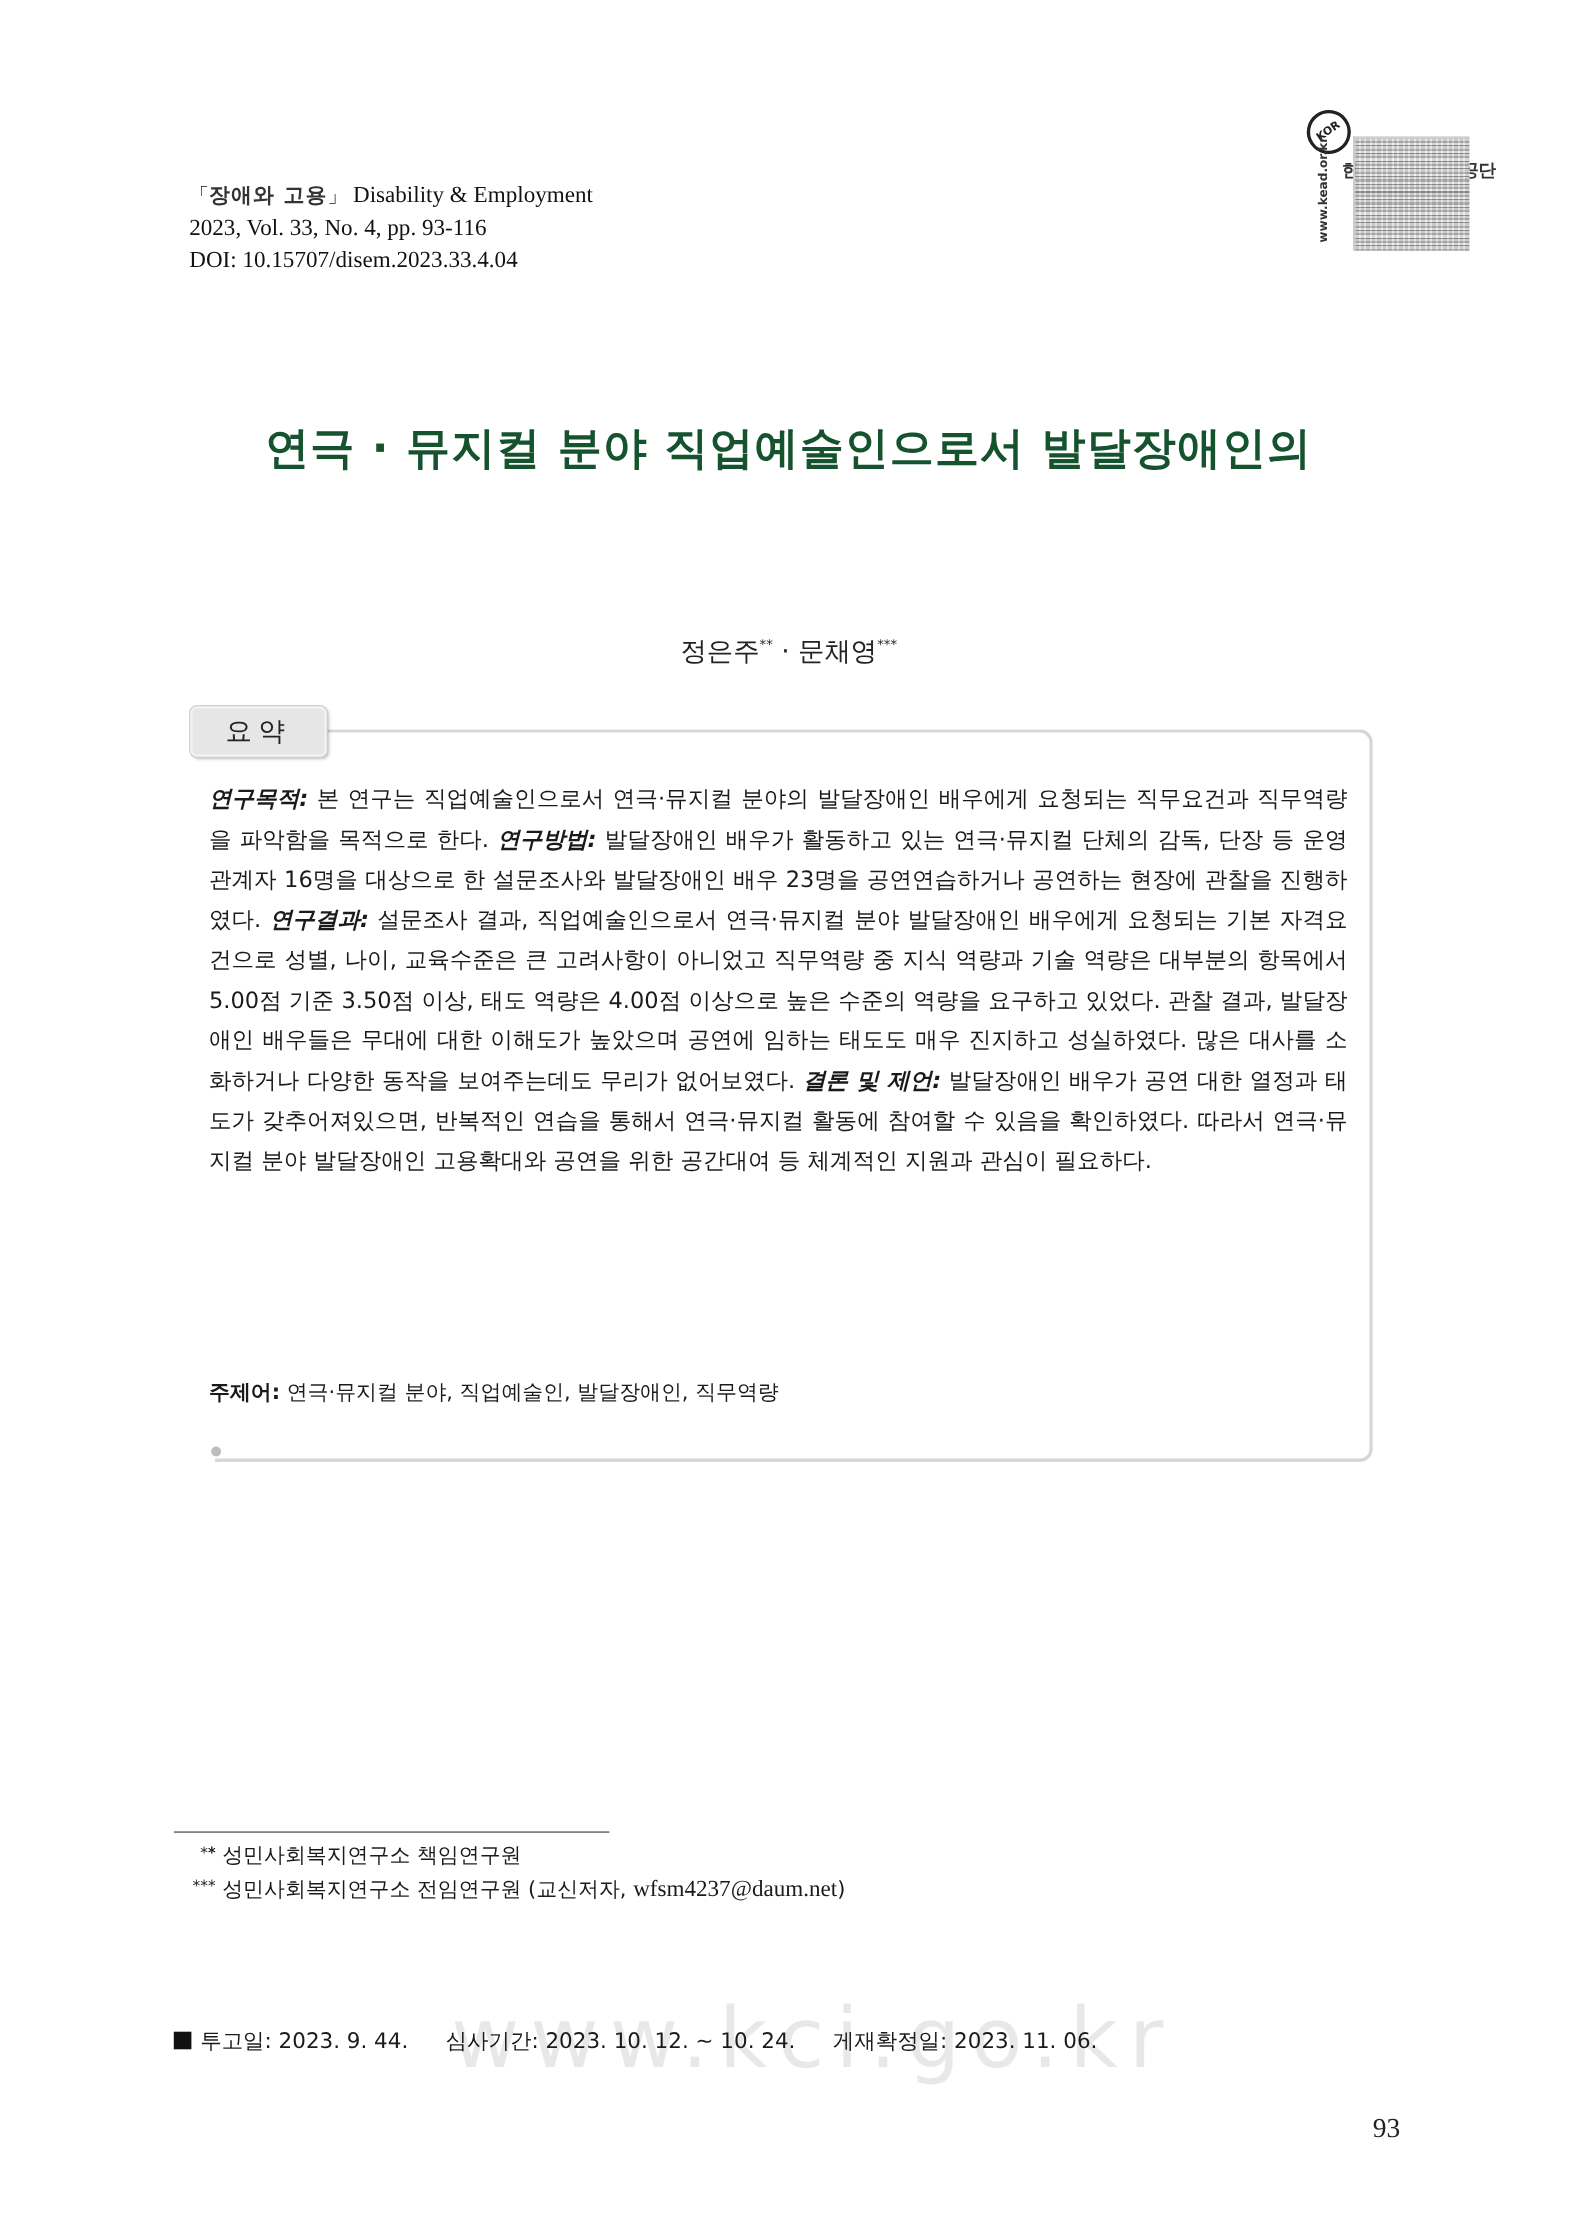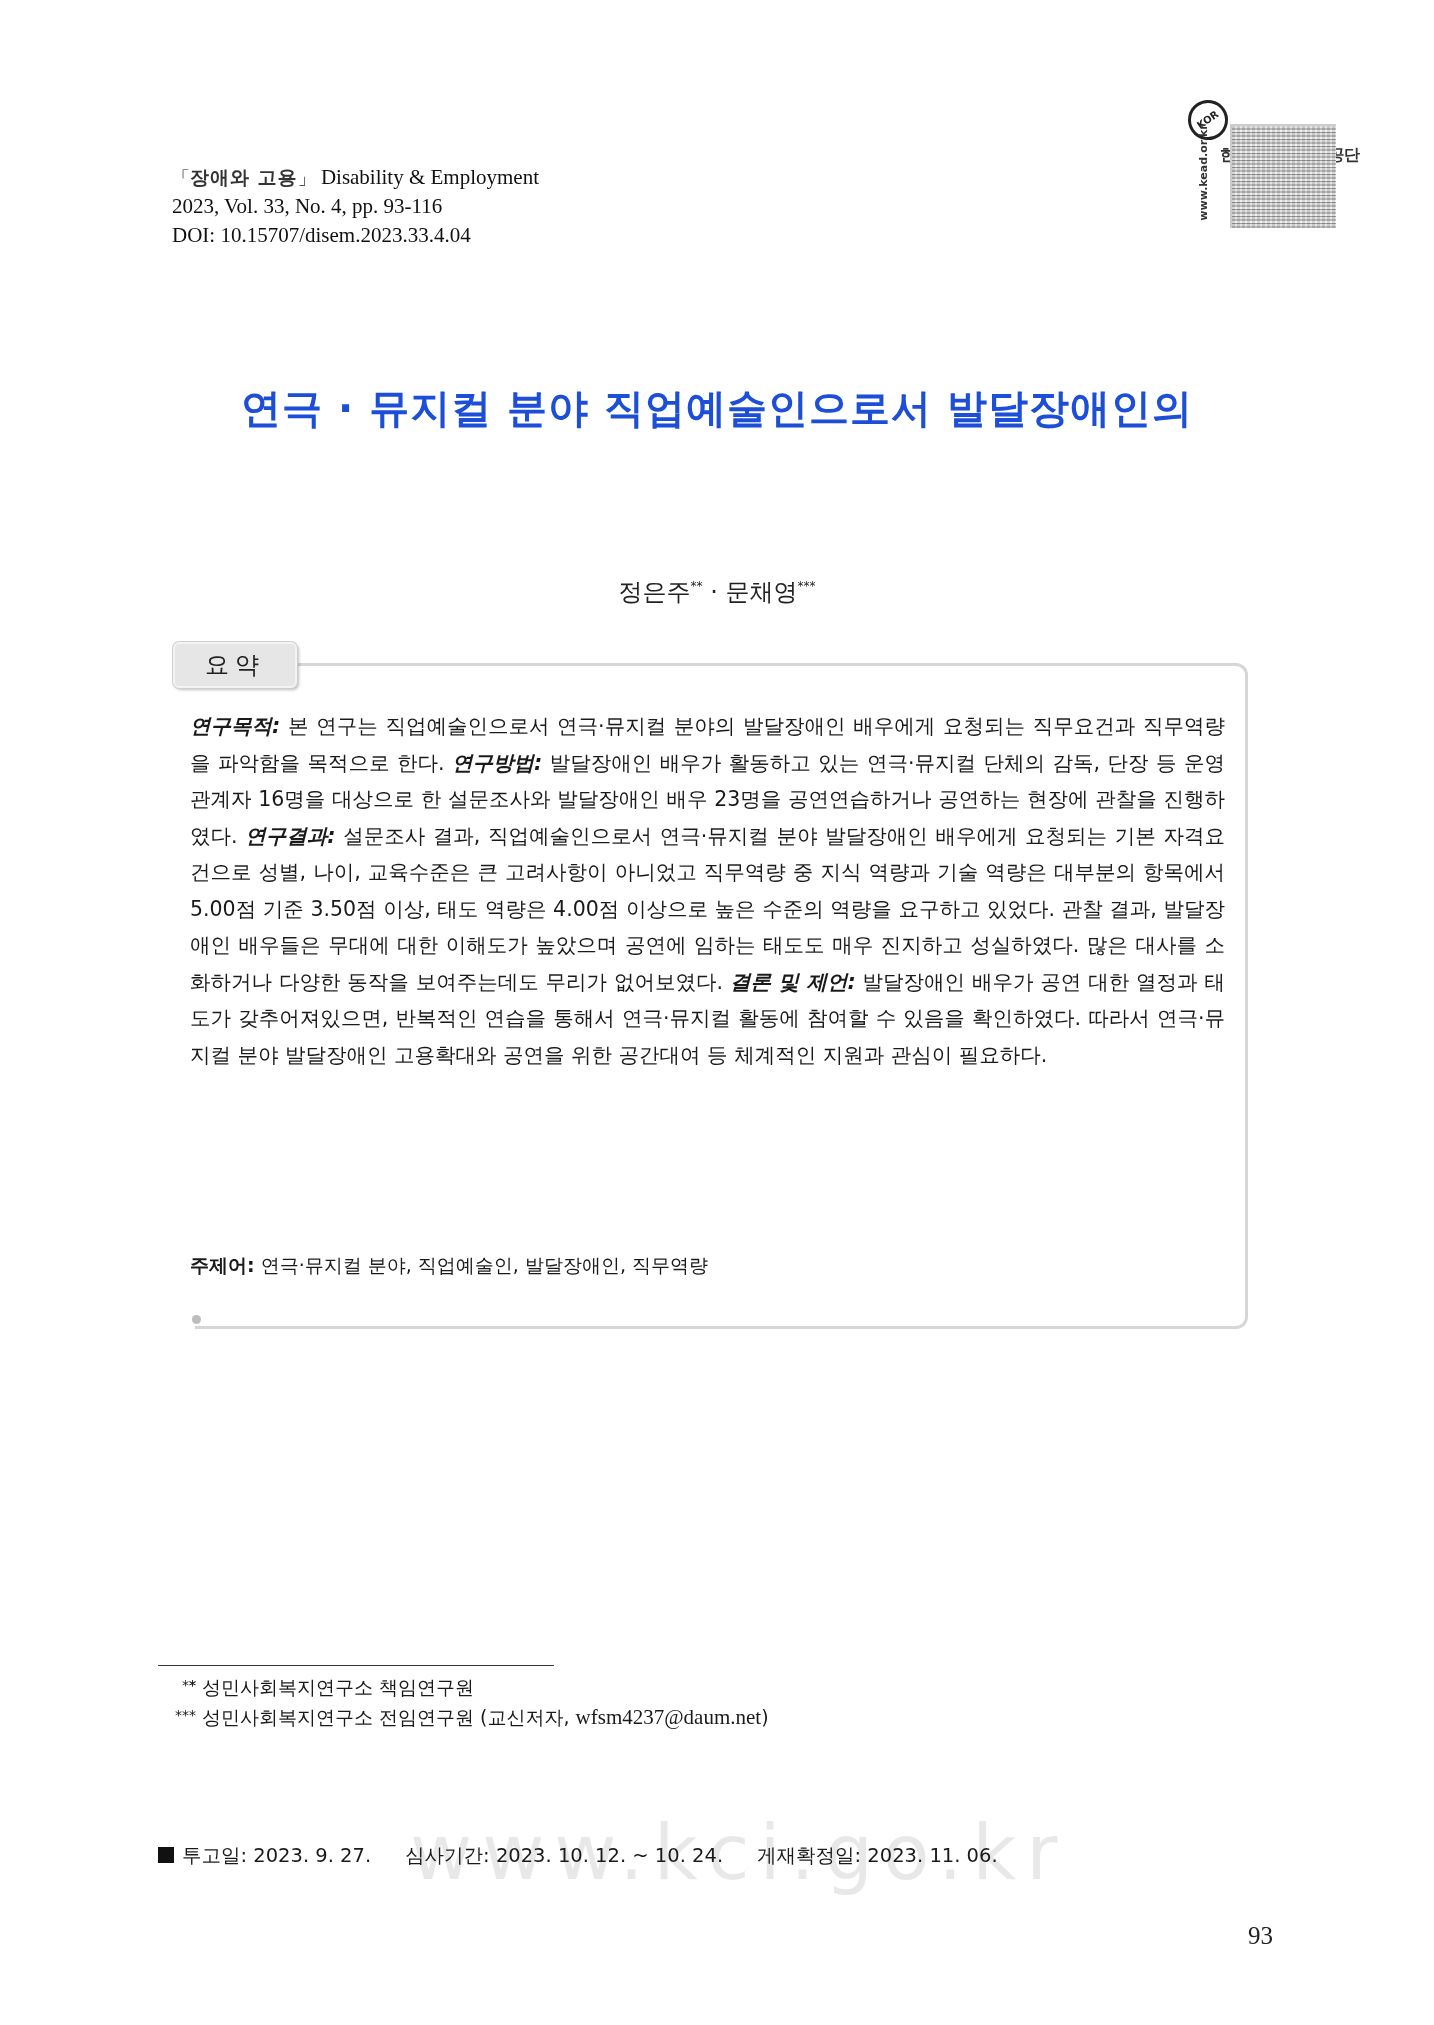--- a/index.html
+++ b/index.html
@@ -11,21 +11,21 @@
 
     .logo { position: absolute; left: 1190px; top: 96px; width: 185px; height: 125px; }
     .logo .org { position: absolute; left: 30px; top: 2px; font-family: "DejaVu Sans", sans-serif; font-size: 16px; font-weight: bold; color: #333; letter-spacing: -0.5px; margin-top: 47px; }
     .logo .kor { position: absolute; left: -2px; top: 4px; width: 34px; height: 34px; border: 3px solid #222; border-radius: 50%; font-family: "DejaVu Sans", sans-serif; font-size: 10px; font-weight: bold; line-height: 34px; text-align: center; transform: rotate(-35deg); color:#222; background:#fff; }
     .logo .url { position: absolute; left: -42px; top: 70px; transform: rotate(-90deg); font-family: "DejaVu Sans", sans-serif; font-size: 11px; font-weight: bold; color: #333; width: 110px; text-align: center; }
     .logo .qr { position: absolute; left: 40px; top: 28px; width: 104px; height: 102px; background:
       repeating-linear-gradient(0deg, #bbb 0 2px, #e5e5e5 2px 4px, #999 4px 5px, #f2f2f2 5px 7px),
       repeating-linear-gradient(90deg, rgba(0,0,0,0.12) 0 3px, rgba(255,255,255,0.3) 3px 5px);
       background-blend-mode: multiply; border-left: 2px solid #ccc; border-top: 2px solid #ccc; }
 
-    .title { position: absolute; left: 0; width: 1434px; top: 368px; text-align: center; font-family: "DejaVu Sans", sans-serif; font-weight: bold; font-size: 40px; line-height: 80px; color: #1d4ed8; letter-spacing: 1px; }
+    .title { position: absolute; left: 0; width: 1434px; top: 368px; text-align: center; font-family: "DejaVu Sans", sans-serif; font-weight: bold; font-size: 40px; line-height: 80px; color: #14532d; letter-spacing: 1px; }
     .title sup { font-size: 22px; }
 
     .authors { position: absolute; left: 0; width: 1434px; top: 576px; text-align: center; font-family: "DejaVu Sans", sans-serif; font-size: 24px; color: #222; }
     .authors sup { font-size: 12px; vertical-align: 10px; }
 
     .abs-tab { position: absolute; left: 173px; top: 642px; width: 120px; height: 42px; background: #e6e6e6; border: 2px solid #f3f3f3; border-radius: 6px; box-shadow: 0 0 0 1px #cfcfcf, 2px 2px 3px rgba(0,0,0,0.25); font-family: "DejaVu Sans", sans-serif; font-size: 24px; line-height: 42px; text-align: center; letter-spacing: 6px; color: #222; }
     .abs-frame { position: absolute; left: 195px; top: 663px; width: 1050px; height: 660px; border-top: 3px solid #d6d6d6; border-right: 3px solid #d6d6d6; border-bottom: 3px solid #d6d6d6; border-radius: 0 12px 12px 0; }
     .abs-dot { position: absolute; left: 192px; top: 1315px; width: 9px; height: 9px; border-radius: 50%; background: #bdbdbd; }
 
     .abs-body { position: absolute; left: 190px; top: 708px; width: 1035px; font-family: "DejaVu Sans", sans-serif; font-size: 20.5px; line-height: 36.5px; color: #1a1a1a; text-align: justify; }
@@ -97,15 +97,15 @@
     <span>성민사회복지연구소 책임연구원</span>
   </div>
   <div class="fn">
     <span class="mark">***</span>
     <span>성민사회복지연구소 전임연구원 (교신저자,  </span><span class="email">wfsm4237@daum.net</span><span>)</span>
   </div>
 </div>
 
 <div class="watermark">www.kci.go.kr</div>
 
-<div class="dates"><span class="sq"></span><span>투고일: 2023. 9. 27.</span><span class="gap"></span><span>심사기간: 2023. 10. 12. ~ 10. 24.</span><span class="gap"></span><span>게재확정일: 2023. 11. 06.</span></div>
+<div class="dates"><span class="sq"></span><span>투고일: 2023. 9. 44.</span><span class="gap"></span><span>심사기간: 2023. 10. 12. ~ 10. 24.</span><span class="gap"></span><span>게재확정일: 2023. 11. 06.</span></div>
 
 <div class="page-num">93</div>
 
 </body></html>

